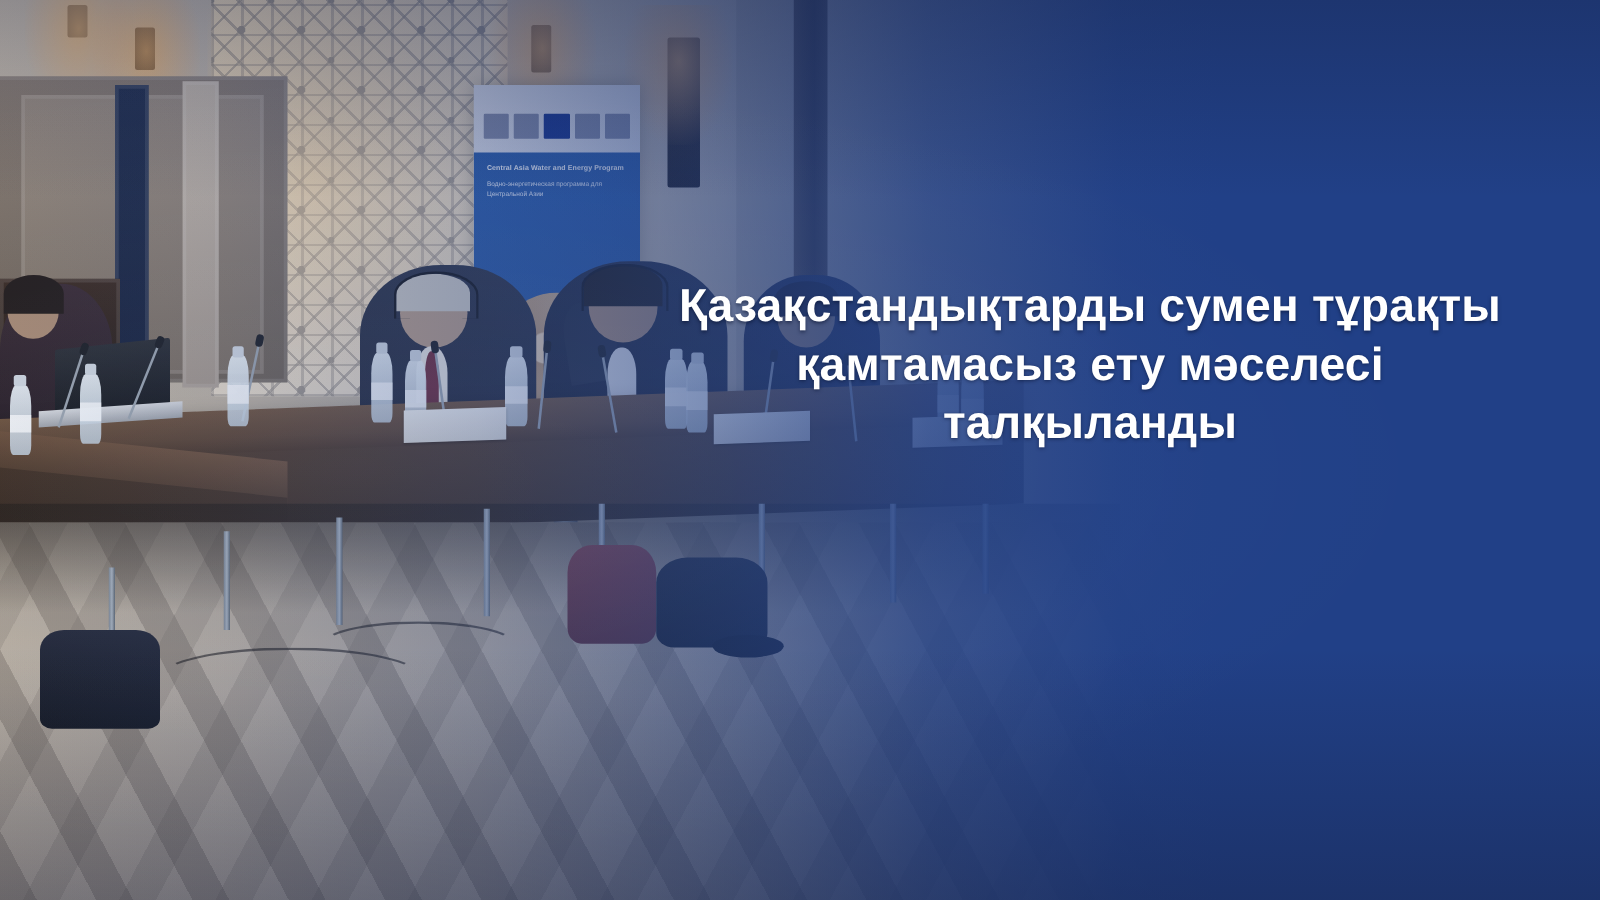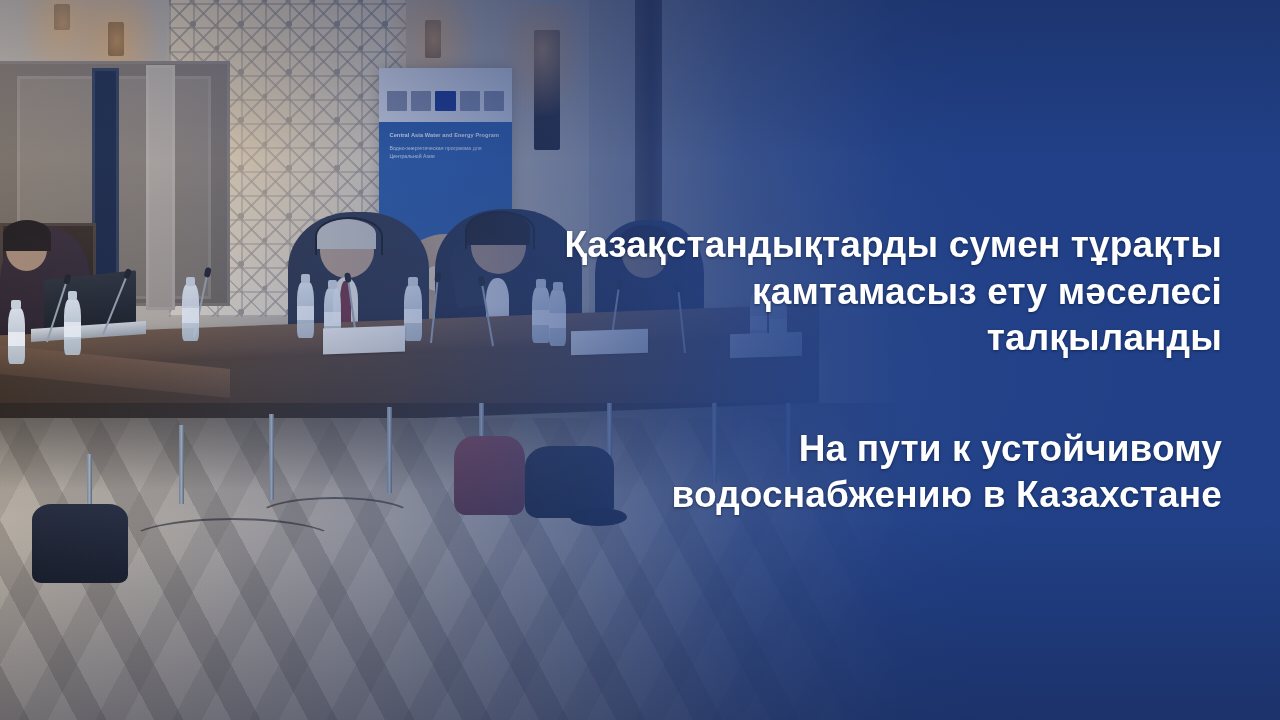--- a/index.html
+++ b/index.html
@@ -416,21 +416,21 @@
       radial-gradient(ellipse at 22% 52%, rgba(255,255,255,.05), transparent 62%);
     pointer-events: none;
   }
 
   
   .headlines {
     position: absolute;
     right: 58px;
     top: 222px;
     width: 700px;
-    text-align: right;
+    text-align: center;
   }
   .headline-block {
     color: #ffffff;
     font-weight: bold;
     font-size: 37px;
     line-height: 1.26;
     letter-spacing: .15px;
     text-shadow: 0 1px 3px rgba(8,16,44,.55);
     white-space: pre-line;
   }
@@ -557,17 +557,15 @@
     <div class="cable cb2"></div>
   </div>
 
   <div class="tint-global"></div>
   <div class="tint-vignette"></div>
 
   <div class="headlines">
     <div class="headline-block">Қазақстандықтарды  сумен тұрақты
 қамтамасыз ету мәселесі
 талқыланды</div>
-    <div class="headline-block secondary">На пути  к устойчивому
-водоснабжению в Казахстане</div>
   </div>
 
 </div>
 
 </body></html>

